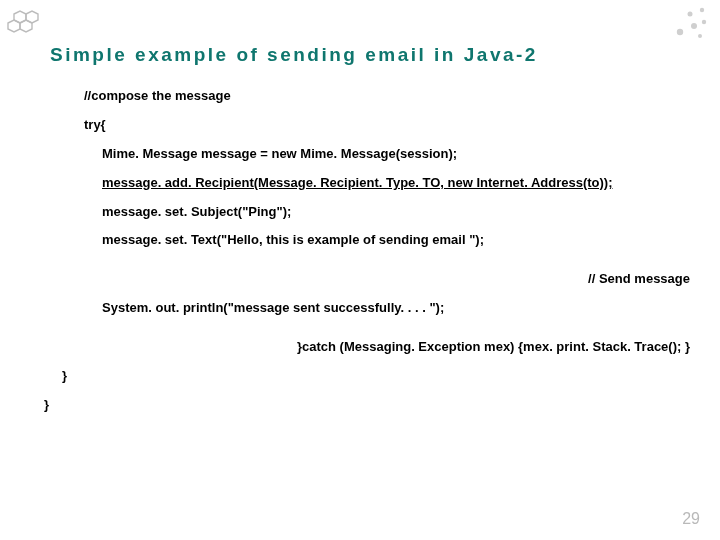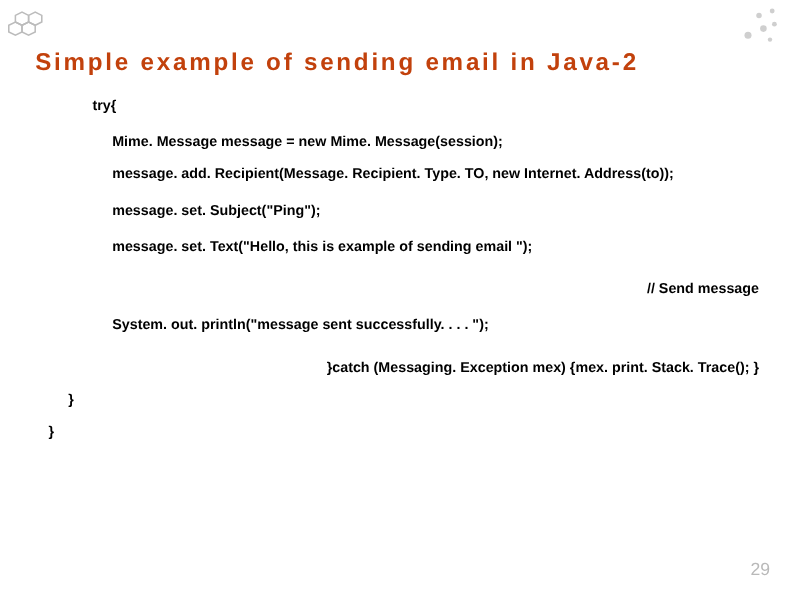--- a/index.html
+++ b/index.html
@@ -21,39 +21,39 @@
   .logo-right {
     position: absolute;
     top: 4px;
     right: 8px;
     width: 48px;
     height: 40px;
   }
   .title {
     position: absolute;
     top: 44px;
-    left: 32px;
-    font-size: 22px;
+    left: 50px;
+    font-size: 19px;
     font-weight: bold;
     letter-spacing: 2.5px;
-    color: #c2410c;
+    color: #0f766e;
   }
   .content {
     position: absolute;
     top: 82px;
     left: 44px;
     right: 30px;
     font-size: 13px;
     font-weight: bold;
     color: #000;
     line-height: 1.3;
   }
   .l0 { margin-left: 40px; margin-top: 6px; margin-bottom: 12px; }
-  .l1 { margin-left: 58px; margin-top: 16px; margin-bottom: 12px; }
-  .l1hang { margin-left: 40px; text-indent: 18px; margin-bottom: 12px; }
+  .l1 { margin-left: 58px; margin-top: 4px; margin-bottom: 12px; }
+  .l1hang { margin-left: 40px; text-indent: 18px; margin-bottom: 12px; text-decoration: underline; }
   .l2 { margin-left: 32px; margin-bottom: 12px; }
   .l3 { margin-left: 18px; margin-bottom: 12px; }
   .l4 { margin-left: 0; margin-bottom: 0; }
   .gap { margin-top: 22px; text-align: right; }
   .page-num {
     position: absolute;
     bottom: 12px;
     right: 20px;
     font-size: 16px;
     color: #b9b9b9;
@@ -82,20 +82,21 @@
       <circle cx="30" cy="22" r="3"></circle>
       <circle cx="16" cy="28" r="3.2"></circle>
       <circle cx="36" cy="32" r="2"></circle>
     </g>
   </svg>
 </div>
 
 <div class="title">Simple example of sending email in Java-2</div>
 
 <div class="content">
+  <div class="l0">//compose the message</div>
   <div class="l0">try{</div>
   <div class="l1">Mime. Message message = new Mime. Message(session);</div>
   <div class="l1hang">message. add. Recipient(Message. Recipient. Type. TO, new Internet. Address(to));</div>
   <div class="l1">message. set. Subject("Ping");</div>
   <div class="l1">message. set. Text("Hello, this is example of sending email ");</div>
   <div class="l1 gap">// Send message</div>
   <div class="l1">System. out. println("message sent successfully. . . . ");</div>
   <div class="l2 gap">}catch (Messaging. Exception mex) {mex. print. Stack. Trace(); }</div>
   <div class="l3">}</div>
   <div class="l4">}</div>

